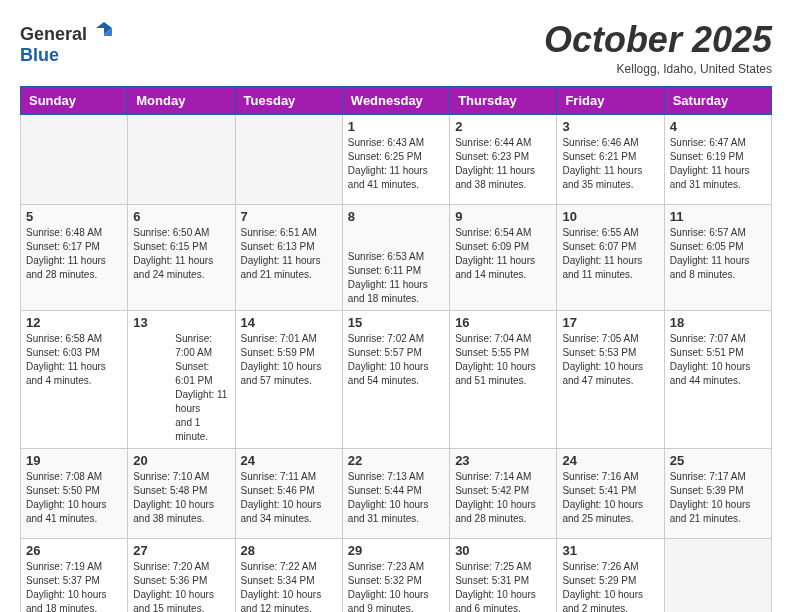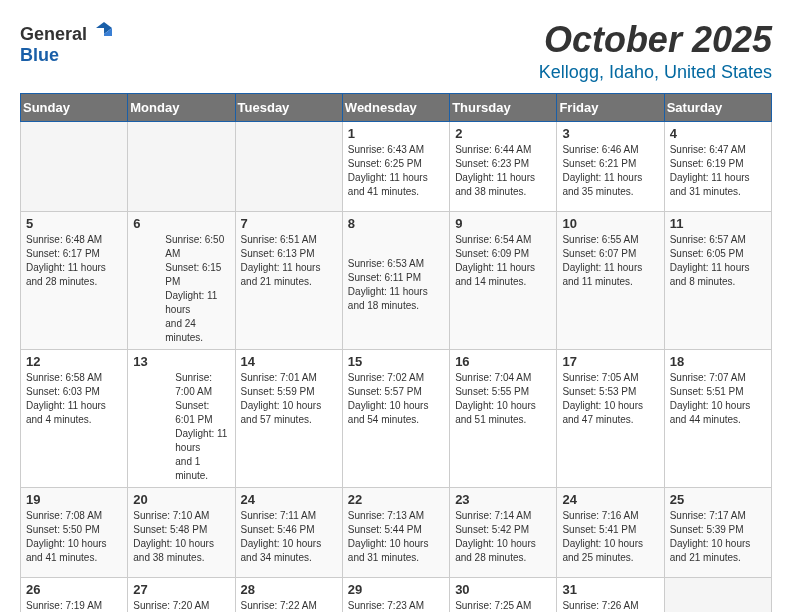--- a/index.html
+++ b/index.html
@@ -39,34 +39,34 @@
       text-align: right;
     }
     .month-title {
       font-size: 36px;
       font-weight: bold;
       color: #333;
       line-height: 1.1;
       font-style: italic;
     }
     .location {
-      font-size: 18px;
-      color: #0369a1;
+      font-size: 12px;
+      color: #404040;
       margin-top: 2px;
     }
     .calendar {
       width: 100%;
       border-collapse: collapse;
       border: 1px solid #ccc;
     }
     .calendar th {
-      background-color: #737373;
+      background-color: #a21caf;
       color: #fff;
       text-align: left;
-      padding: 6px 2px;
+      padding: 6px 8px;
       font-size: 13px;
       font-weight: bold;
       border: 1px solid #1a5fa8;
     }
     .calendar td {
       vertical-align: top;
       padding: 4px 5px;
       font-size: 10px;
       color: #333;
       border: 1px solid #ccc;
@@ -162,21 +162,21 @@
       <tr class="row-shade">
         <td>
           <div class="day-number">5</div>
           <div class="day-info" style="white-space: pre-line;">Sunrise: 6:48 AM
 Sunset: 6:17 PM
 Daylight: 11 hours
 and 28 minutes.</div>
         </td>
         <td>
           <div class="day-number">6</div>
-          <div class="day-info" style="white-space: pre-line; margin-left: 32px;">Sunrise: 6:50 AM
+          <div class="day-info" style="white-space: pre-line;">Sunrise: 6:50 AM
 Sunset: 6:15 PM
 Daylight: 11 hours
 and 24 minutes.</div>
         </td>
         <td>
           <div class="day-number">7</div>
           <div class="day-info" style="white-space: pre-line;">Sunrise: 6:51 AM
 Sunset: 6:13 PM
 Daylight: 11 hours
 and 21 minutes.</div>

